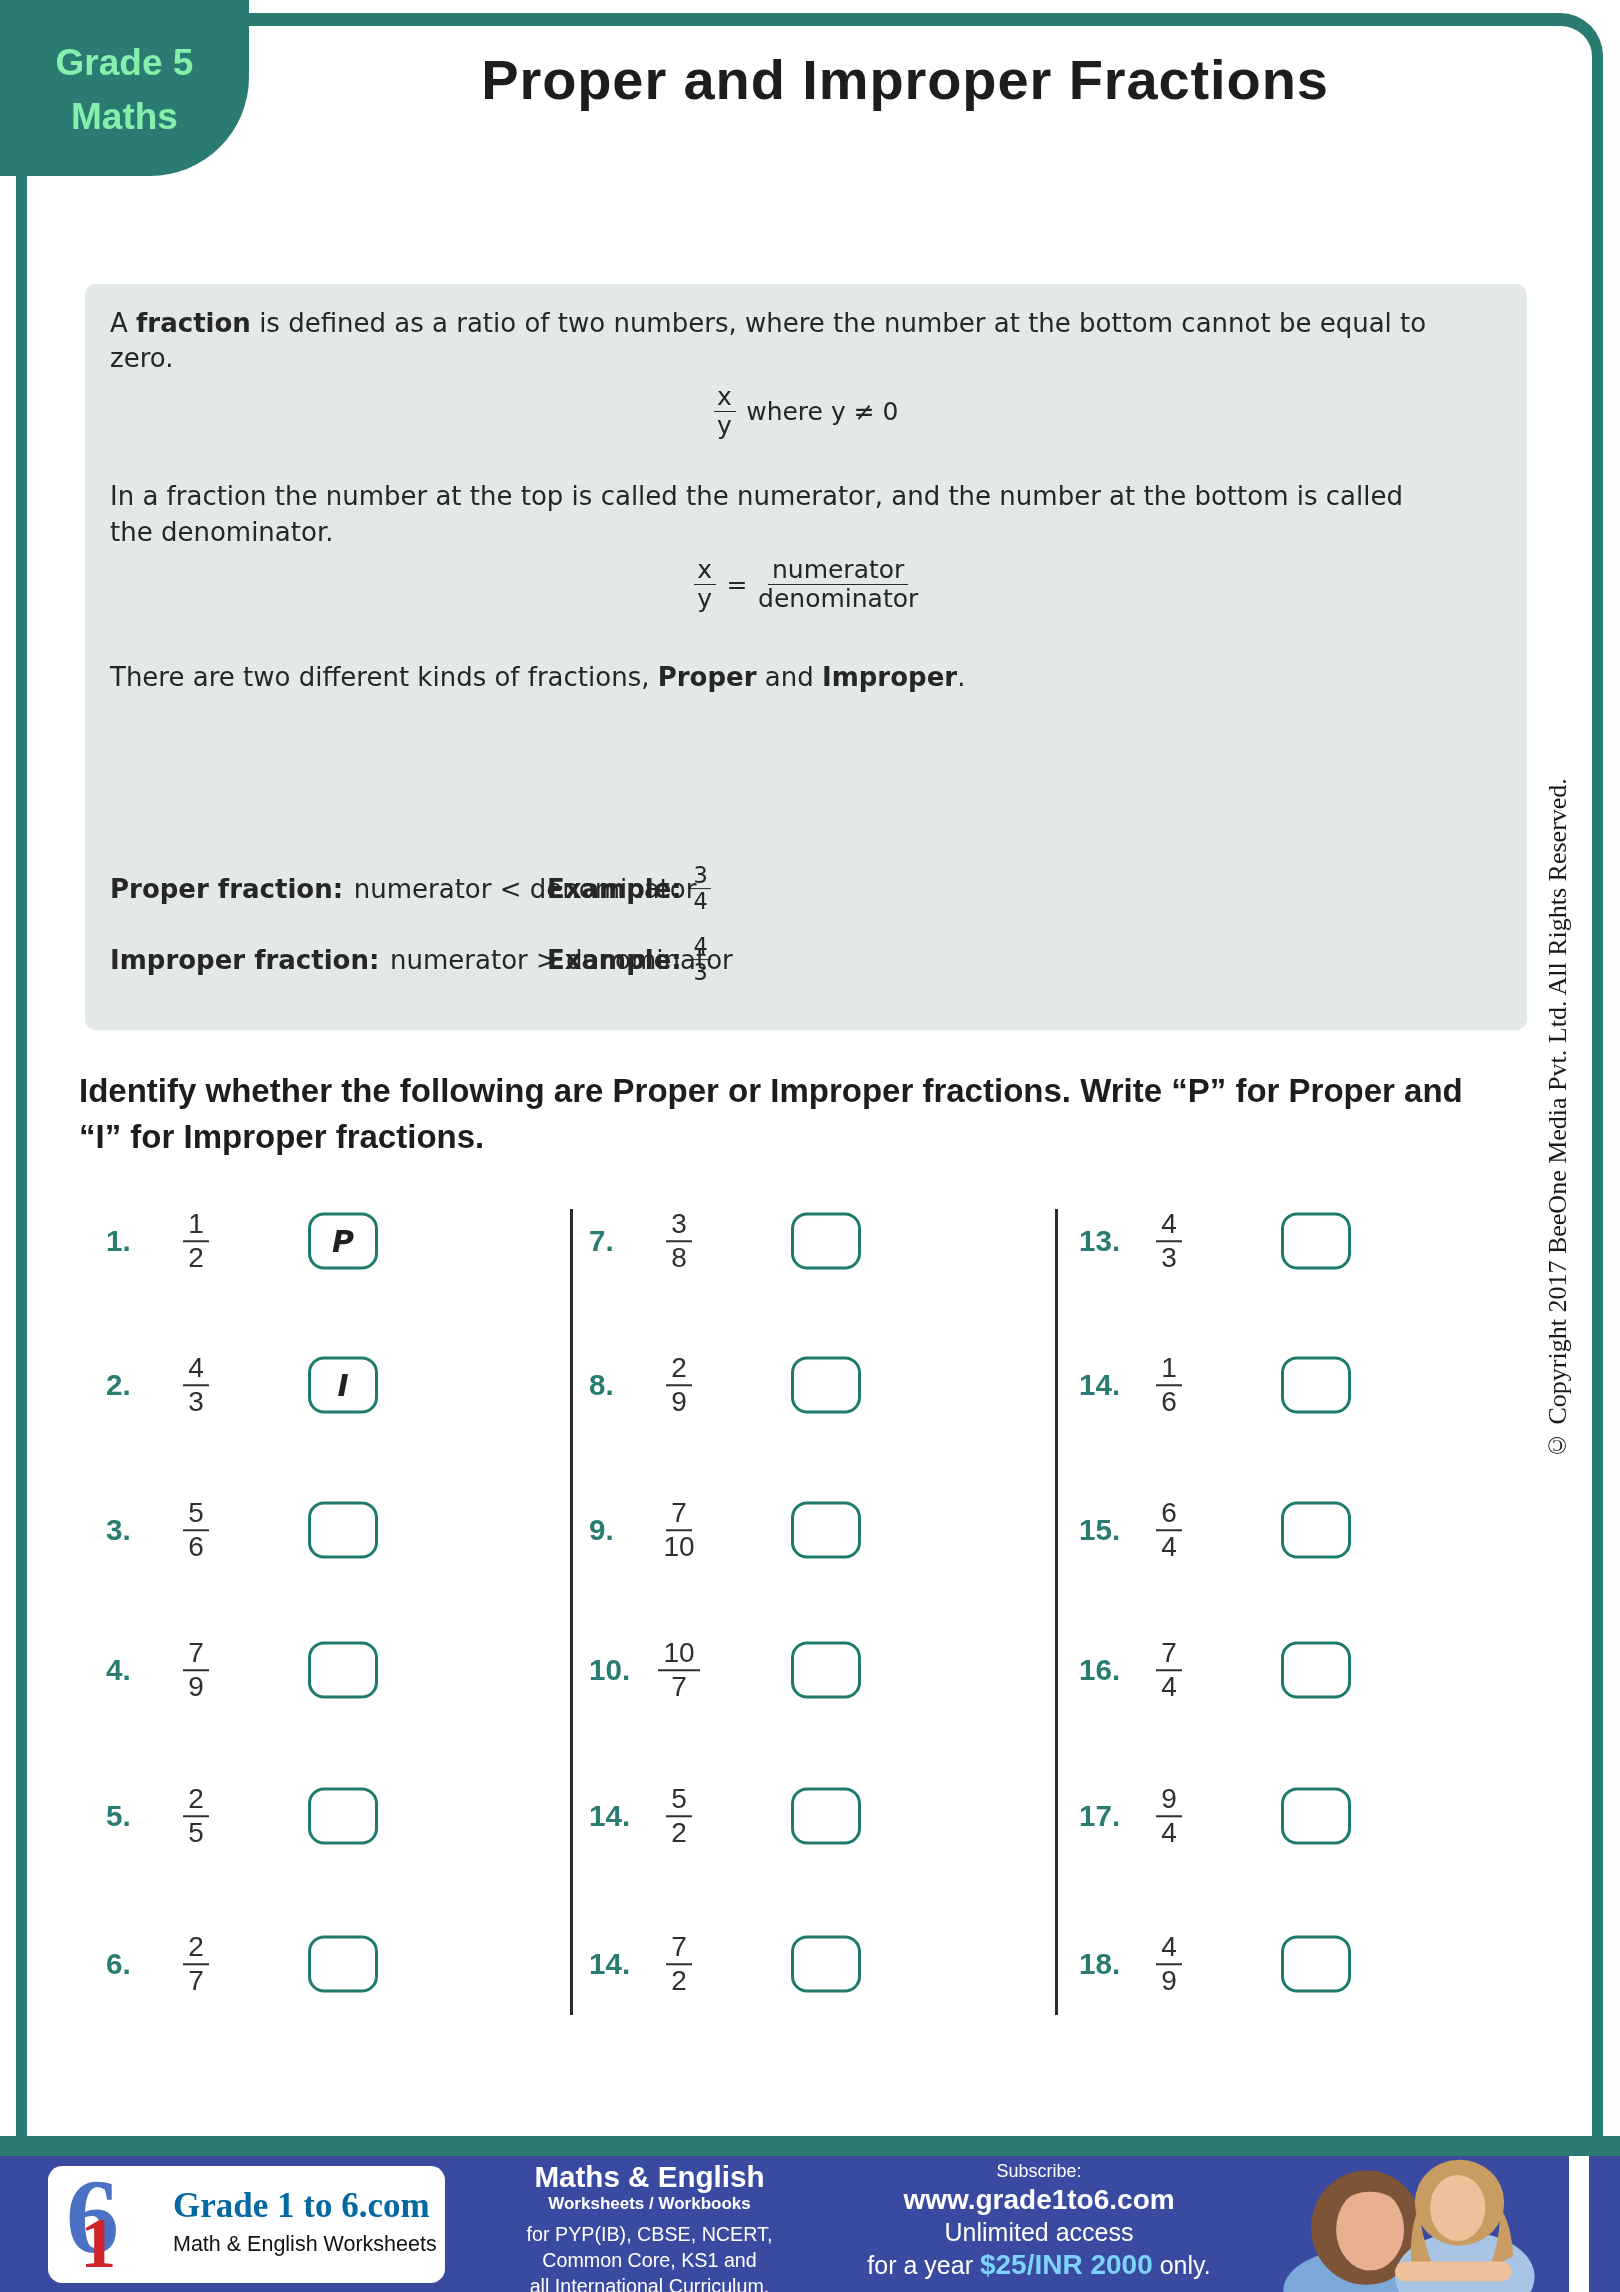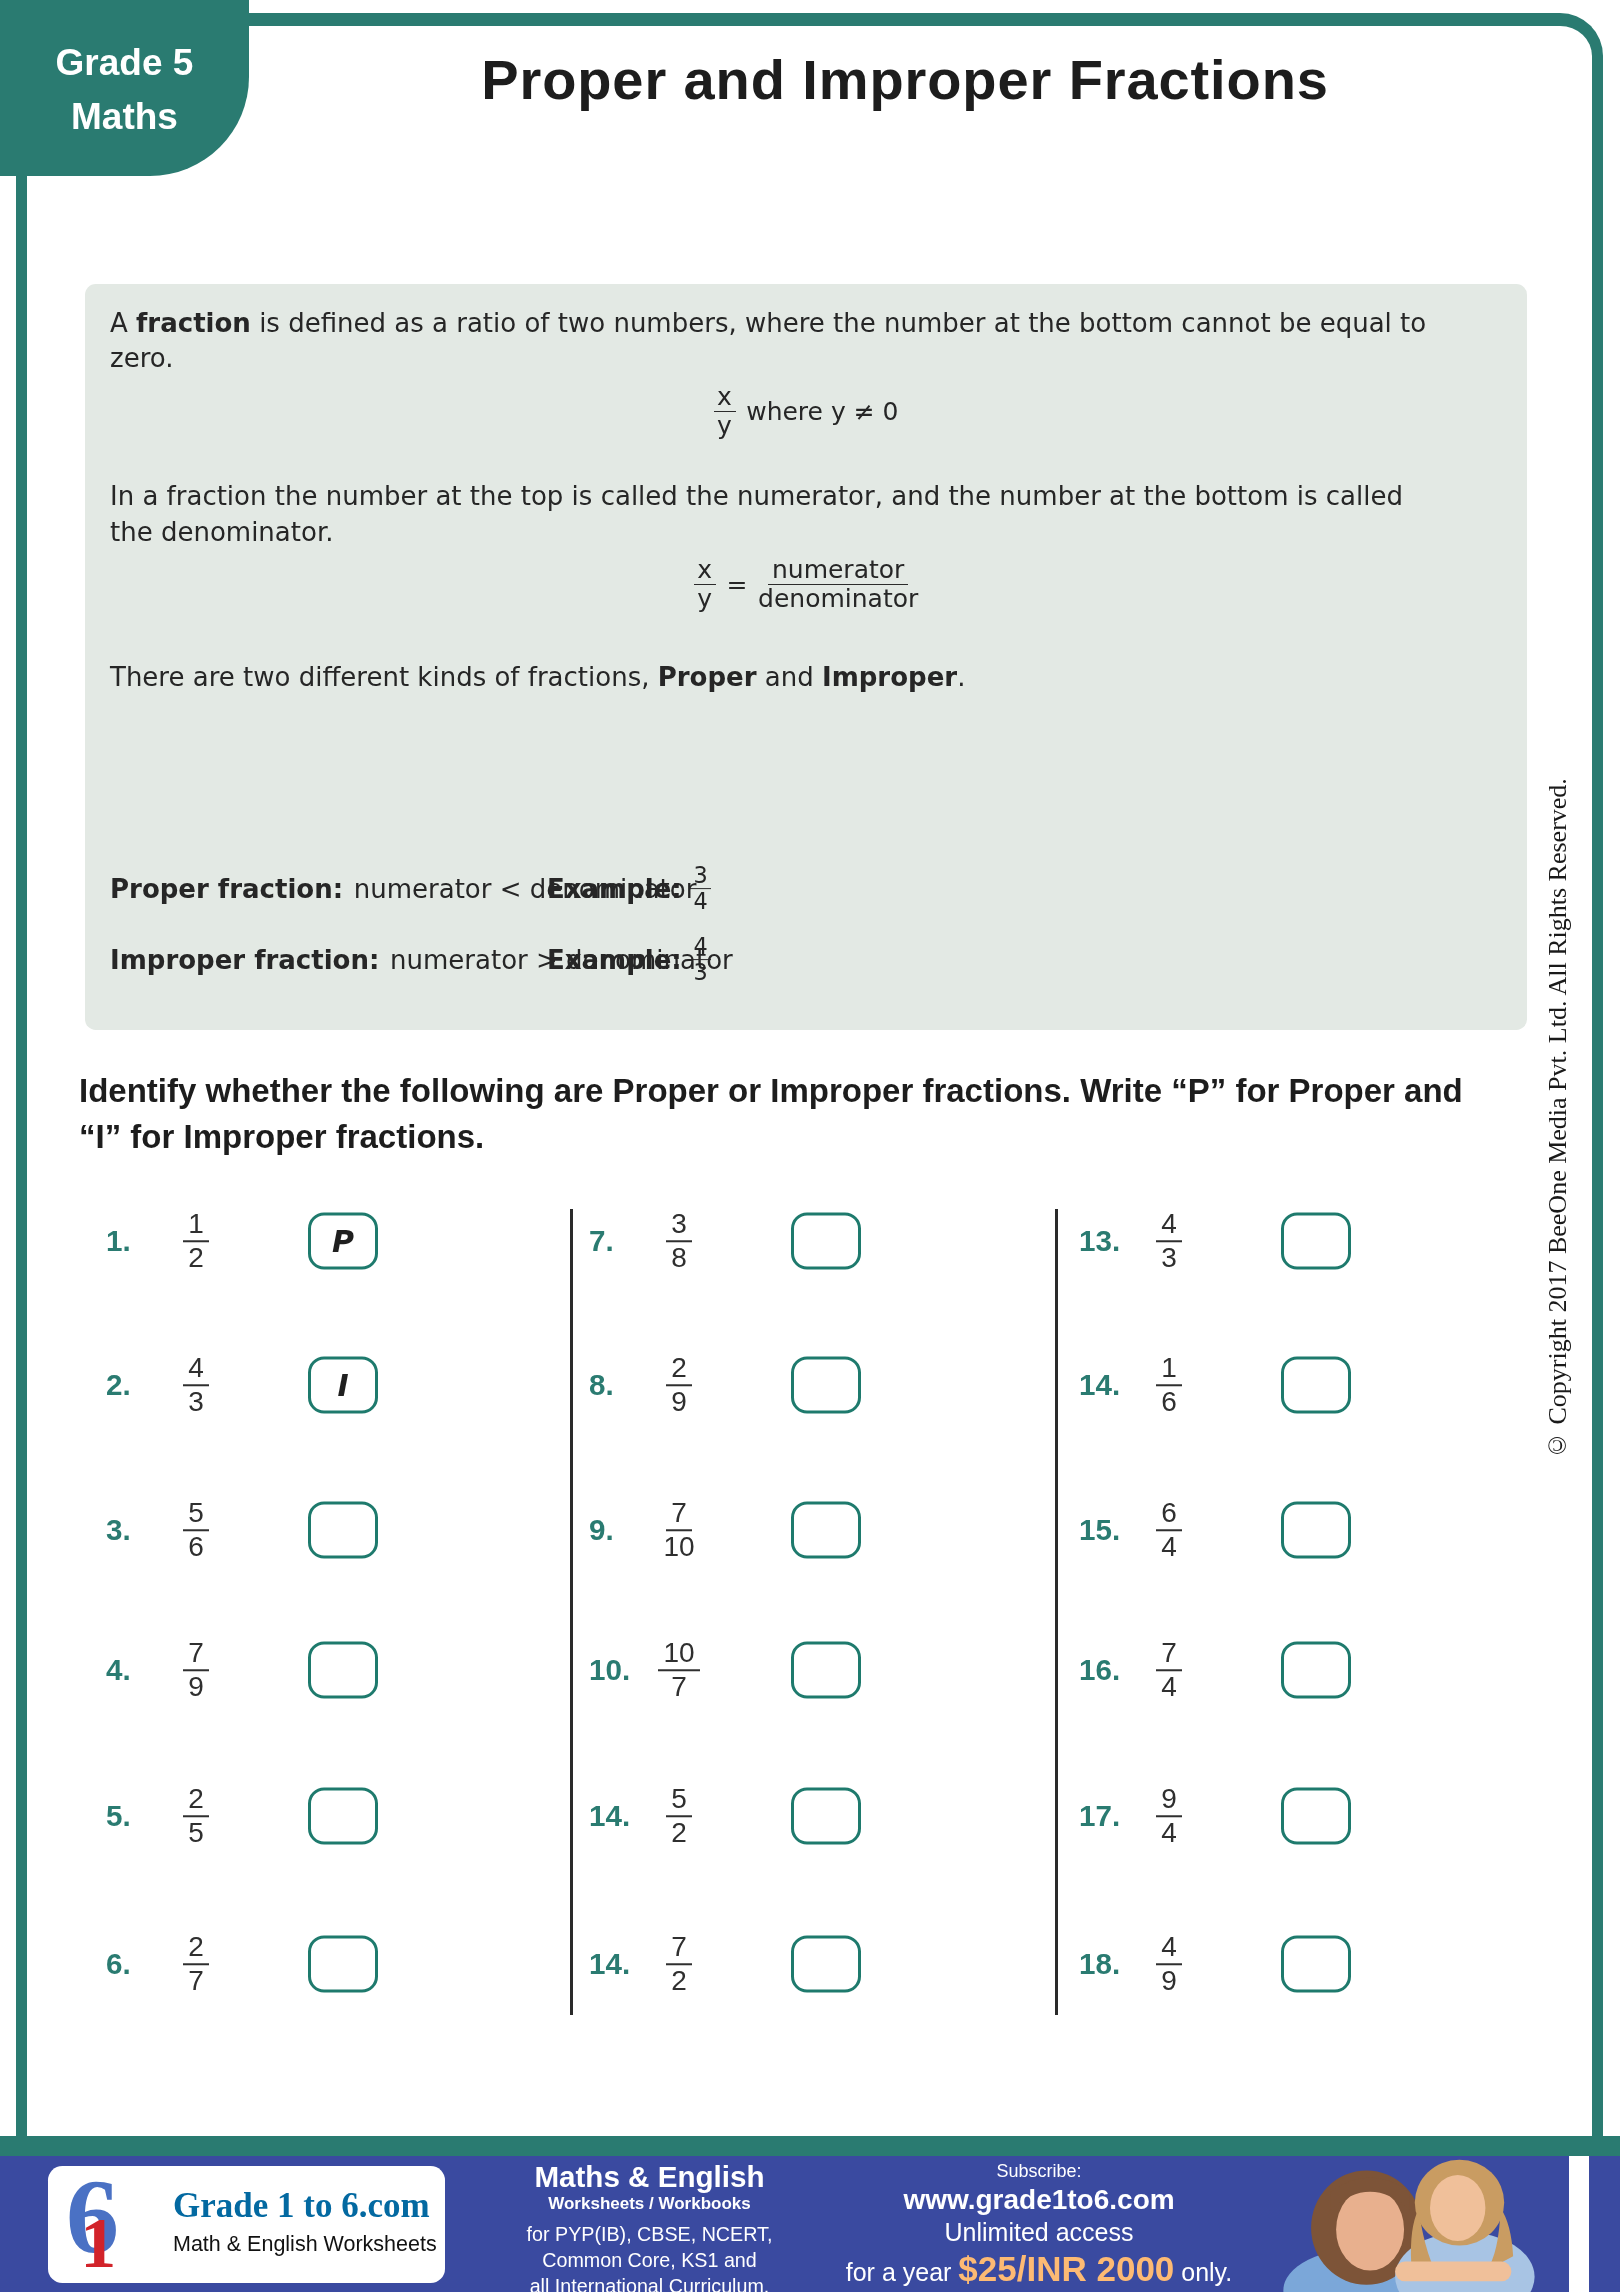--- a/index.html
+++ b/index.html
@@ -7,21 +7,21 @@
   #page { position:relative; width:1620px; height:2293px; background:#ffffff; overflow:hidden; }
 
   
   .frame { position:absolute; left:16px; top:13.4px; width:1587px; height:2123px;
            border-style:solid; border-color:#2A7B71; border-width:13.4px 11.6px 0 11.6px;
            border-radius:0 43px 0 0; pointer-events:none; }
   .bottom-band { position:absolute; left:0; top:2136px; width:1620px; height:19.7px; background:#2A7B71; }
 
   
   .badge { position:absolute; left:0; top:0; width:249px; height:176px; background:#2A7B71;
-           border-radius:0 0 99px 0; color:#ffffff; text-align:center; padding-top:36px;
+           border-radius:0 0 99px 0; color:#86efac; text-align:center; padding-top:36px;
            font-weight:700; font-size:37px; line-height:1.45; z-index:5; }
   .title { position:absolute; left:260px; top:47px; width:1290px; text-align:center;
            font-size:56px; font-weight:700; color:#1d1d1d; letter-spacing:0.9px; }
 
   
   .hand { font-family:"DejaVu Sans", sans-serif; }
   .info-box { position:absolute; left:85px; top:284px; width:1442px; height:746px;
               background:#E3E9E4; border-radius:10.7px; color:#262626; }
   .info-p { position:absolute; left:25px; width:1343px; font-size:26px; line-height:1.38; }
   .info-b { font-weight:700; }
@@ -75,21 +75,21 @@
   .logo-tagline { position:absolute; left:125px; top:66px; font-size:21.5px; color:#111; }
   .f-center { position:absolute; left:457px; top:3.6px; width:385px; text-align:center; color:#fff; }
   .f-center .t1 { font-size:29.6px; font-weight:700; }
   .f-center .t2 { font-size:17px; font-weight:700; margin-bottom:7.2px; }
   .f-center .t3 { font-size:19.7px; line-height:1.32; }
   .f-sub { position:absolute; left:788px; top:5.4px; width:502px; text-align:center; color:#fff; }
   .f-sub .s1 { font-size:18px; }
   .f-sub .s2 { font-size:28px; font-weight:700; margin:1.8px 0; }
   .f-sub .s3 { font-size:25px; }
   .f-sub .s4 { font-size:25px; margin-top:1.8px; }
-  .price { color:#fdba74; font-weight:700; font-size:35px; }
+  .price { color:#7dd3fc; font-weight:700; font-size:28px; }
   .photo { position:absolute; left:1261px; top:0; width:304px; height:137px; overflow:hidden; }
   .f-stripe { position:absolute; left:1569px; top:0; width:19.7px; height:137px; background:#fff; }
 </style>
 </head>
 <body>
 
 <div id="page">
 
   <div class="frame"></div>
   <div class="bottom-band"></div>

